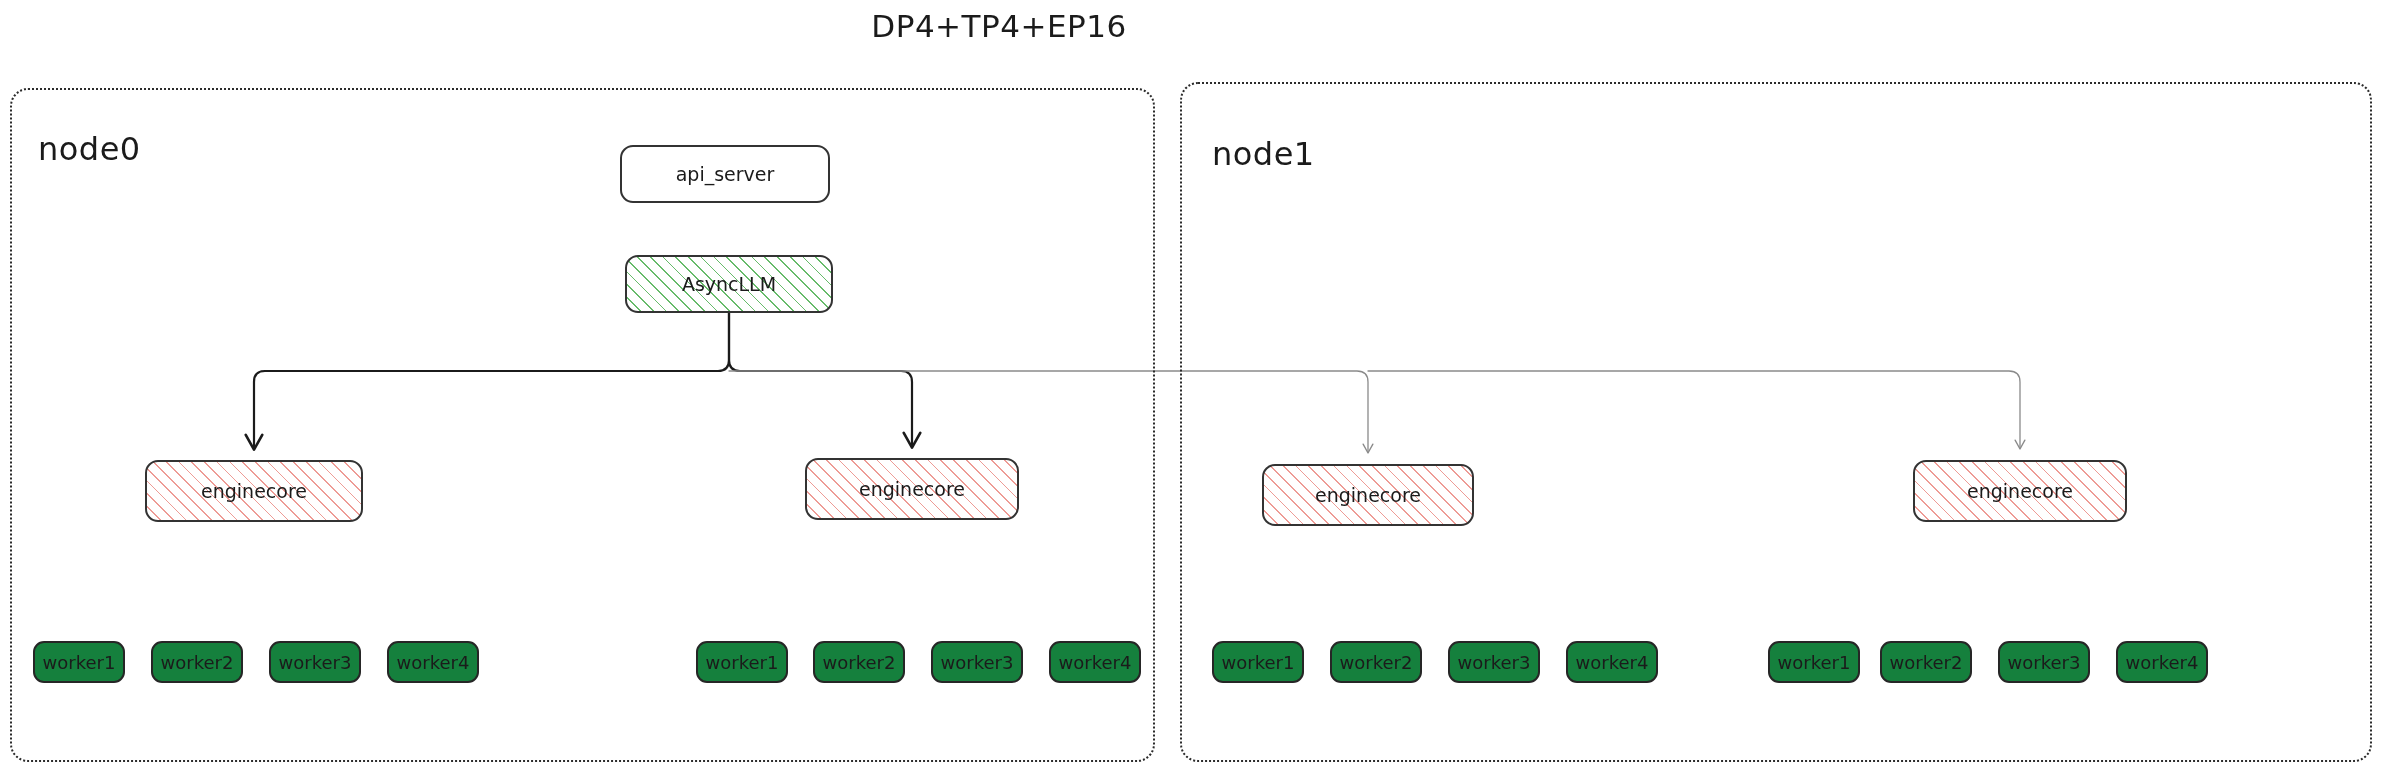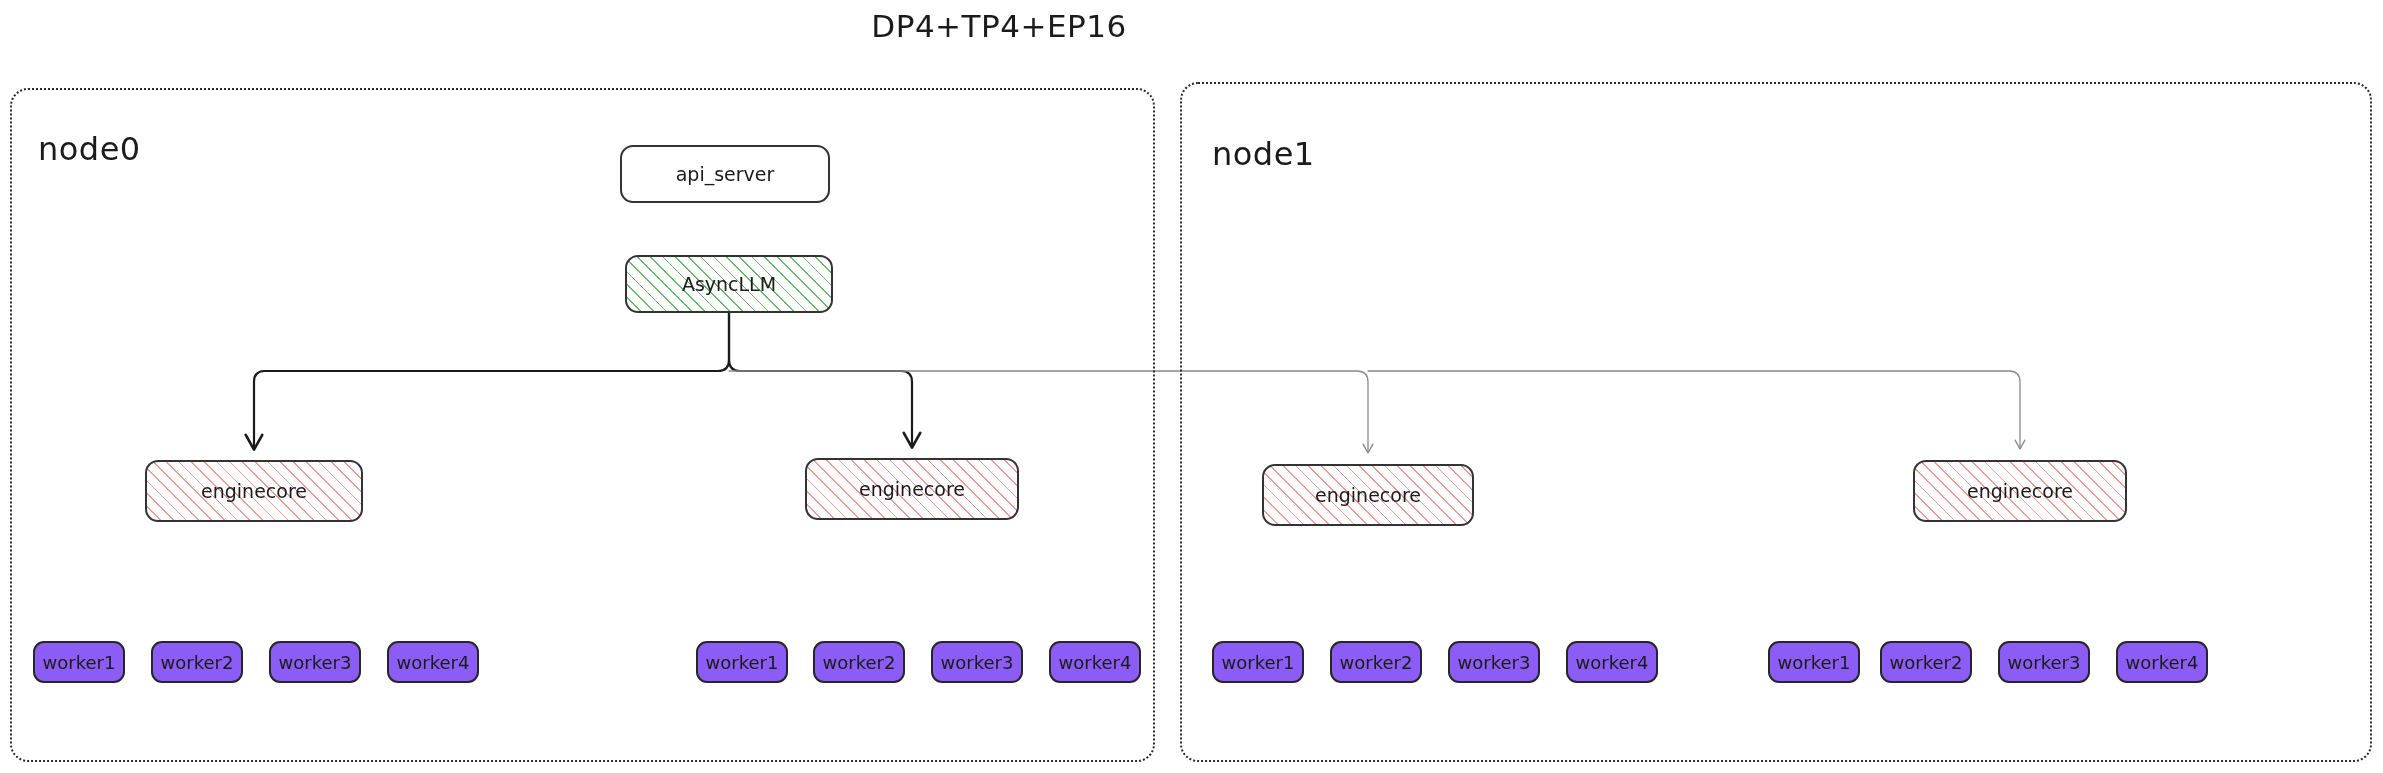--- a/index.html
+++ b/index.html
@@ -99,21 +99,21 @@
         rgba(255, 255, 255, 0) 1.2px,
         rgba(255, 255, 255, 0) 9px
     );
   }
 
   
   .box-worker {
     border-radius: 11px;
     font-size: 18px;
     border: 2px solid #262626;
-    background: #8b5cf6;
+    background: #15803d;
     white-space: nowrap;
   }
 
   .box-label {
     pointer-events: none;
     position: relative;
     z-index: 2;
   }
 
   

